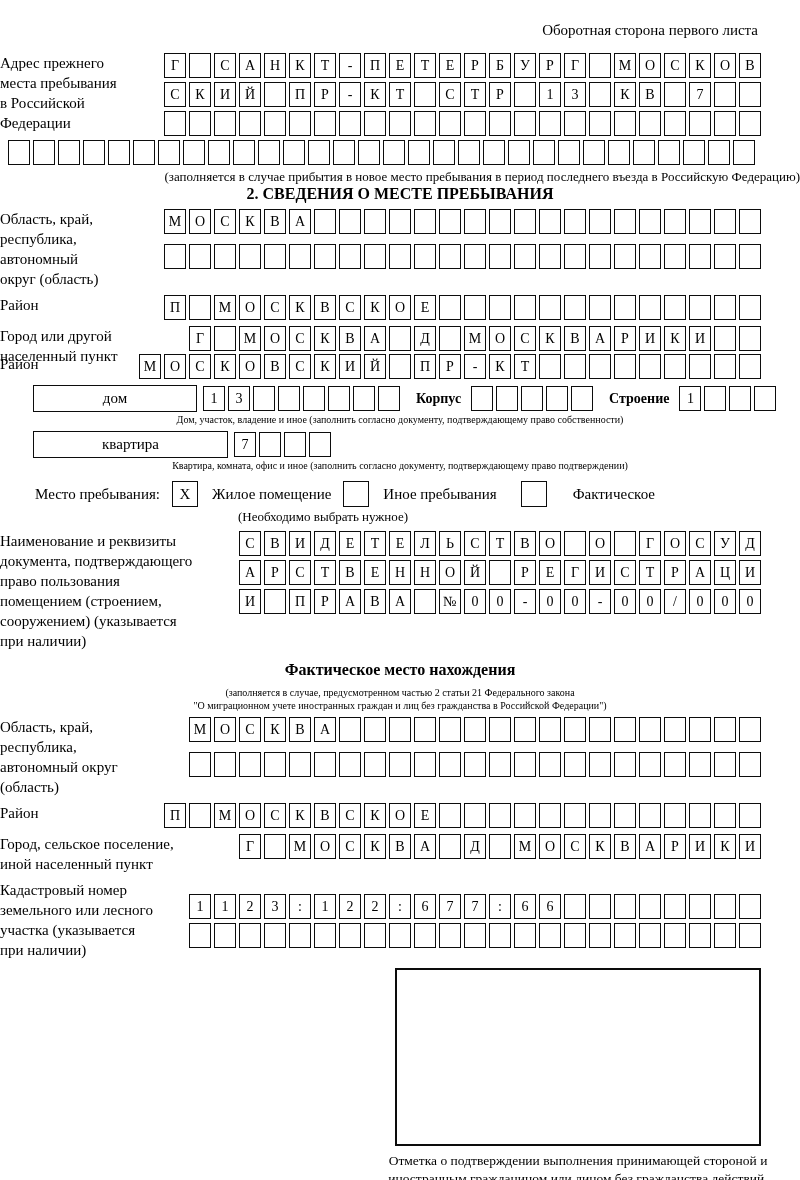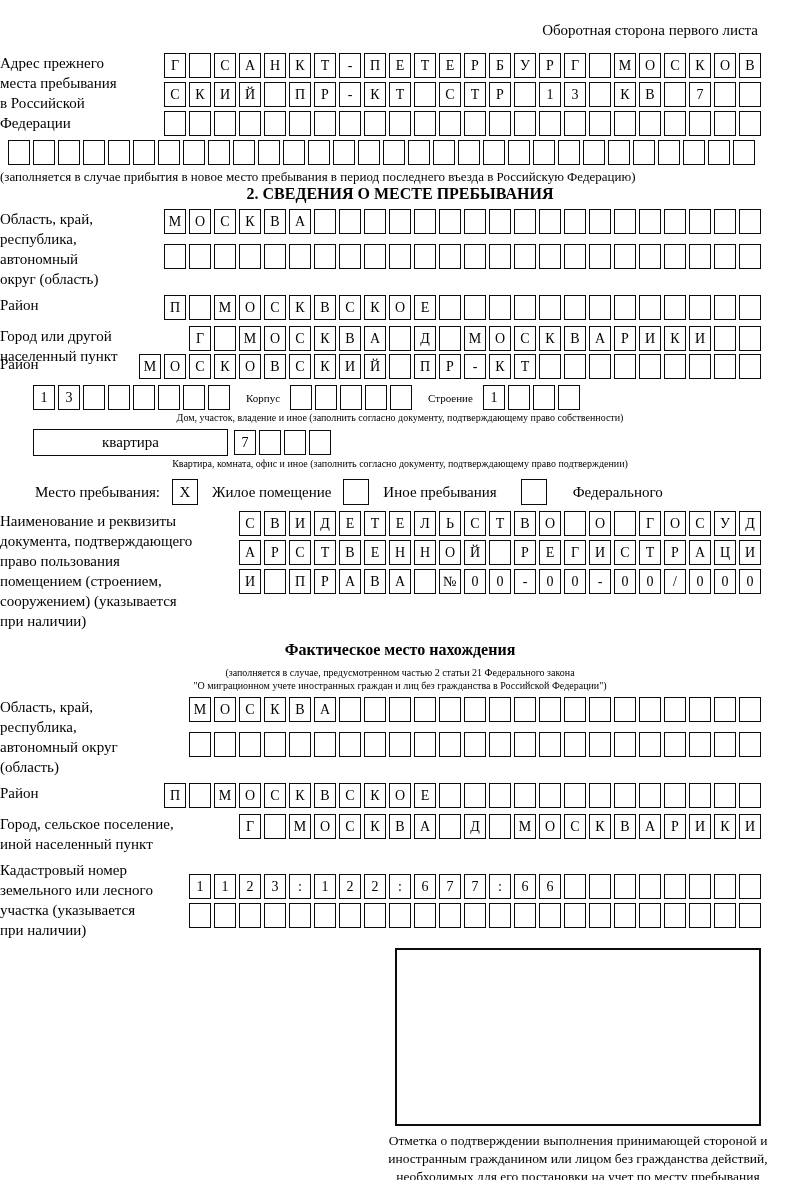--- a/index.html
+++ b/index.html
@@ -18,32 +18,32 @@
     border:1.9px solid #0c0c0c; display:flex;align-items:center;justify-content:center;
     font-size:14px; line-height:1; background:#fff;
   }
   .cellcol{display:flex;flex-direction:column;gap:4px;align-items:flex-end;}
 
   .frow{display:flex; align-items:flex-start; margin-top:6px;}
   .flabel{flex:0 0 auto; font-size:15px; line-height:20px; white-space:pre-line;}
   .fcells{margin-left:auto; margin-right:39px;}
 
   .fullrow{margin:4px 0 0 8px;}
-  .caption{font-size:13px; text-align:left; margin-top:4px;}
+  .caption{font-size:13px; text-align:right; margin-top:4px;}
   .sec-title{font-size:16px; font-weight:bold; text-align:center; }
 
   .gap10{gap:10px;}
 
   
   .inline-row{display:flex; align-items:center; margin:6px 0 0 33px; gap:6px;}
   .widebox{box-sizing:border-box; border:1.9px solid #0c0c0c; height:27px;
     display:flex;align-items:center;justify-content:center; font-size:15px; background:#fff;}
   .wb-house{width:164px;}
   .wb-apt{width:195px;}
-  .inline-lbl{font-size:11px; margin:0 4px 0 10px;}
+  .inline-lbl{font-size:14px; margin:0 4px 0 10px;font-weight:bold;}
 
   
   .stay-row{display:flex; align-items:center; margin:10px 0 0 35px; font-size:15px;}
   .checkbox{box-sizing:border-box; width:26px;height:26px; border:1.9px solid #0c0c0c;
     display:flex;align-items:center;justify-content:center; font-size:15px; margin:0 14px 0 12px;}
   .stay-note{font-size:13px; margin:2px 0 0 238px;}
 
   .center-caption{font-size:10px; text-align:center; margin-top:2px;}
 
   
@@ -334,20 +334,21 @@
           <span class="cell"></span>
           <span class="cell"></span>
           <span class="cell"></span>
           <span class="cell"></span>
           <span class="cell"></span>
         </div>
     </div>
   </div>
 
   <div class="inline-row">
+    <div class="widebox wb-house">дом</div>
     <div class="cells">
         <span class="cell">1</span>
         <span class="cell">3</span>
         <span class="cell"></span>
         <span class="cell"></span>
         <span class="cell"></span>
         <span class="cell"></span>
         <span class="cell"></span>
         <span class="cell"></span>
       </div>
@@ -380,22 +381,23 @@
   </div>
   <div class="center-caption">Квартира, комната, офис и иное (заполнить согласно документу, подтверждающему право подтверждении)</div>
 
   <div class="stay-row">
     <span>Место пребывания:</span>
     <span class="checkbox">X</span>
     <span>Жилое помещение</span>
     <span class="checkbox"></span>
     <span>Иное пребывания</span>
     <span class="checkbox" style="margin-left:24px;margin-right:26px;"></span>
-    <span>Федерального</span>
-  </div>
+    <span>Фактическое</span>
+  </div>
+  <div class="stay-note">(Необходимо выбрать нужное)</div>
 
   <div class="frow">
     <div class="flabel">Наименование и реквизиты
 документа, подтверждающего
 право пользования
 помещением (строением,
 сооружением) (указывается
 при наличии)</div>
     <div class="fcells cellcol">
       <div class="cells">

